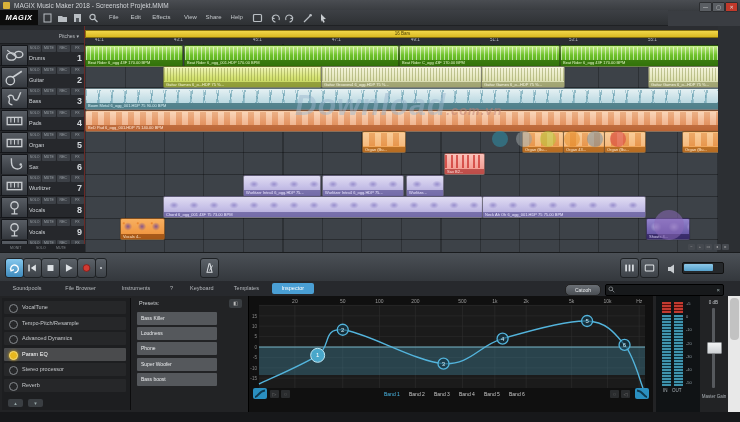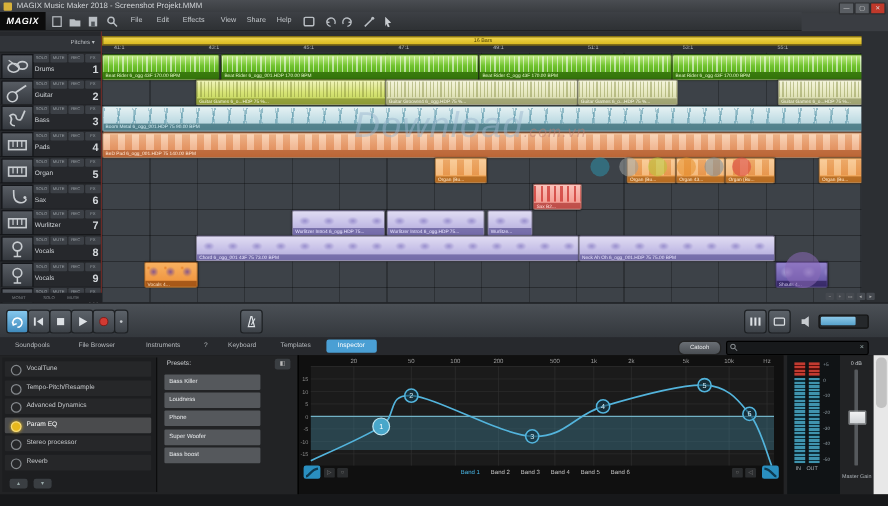--- a/index.html
+++ b/index.html
@@ -138,21 +138,21 @@
   #master{left:700px;top:0;width:27px;height:116px;}
   #mg-top{left:0;top:4px;width:27px;text-align:center;font-size:4.5px;color:#c2c6ca;}
   #mg-track{left:12px;top:12px;width:3px;height:80px;background:#56595d;border-radius:1px;}
   #mg-handle{left:7px;top:46px;width:13px;height:10px;background:linear-gradient(#f2f3f4,#cfd2d5);
              border:0.5px solid #8a8d90;border-radius:1px;}
   #mg-lbl{left:-6px;top:98px;width:40px;text-align:center;font-size:4.5px;color:#aab0b5;}
   #inspscroll{left:728px;top:0;width:12px;height:116px;background:#e8e8e8;}
   #inspthumb{left:1.5px;top:2px;width:9px;height:42px;background:#c2c2c2;border-radius:4px;position:absolute;}
   #footer{left:0;top:412px;width:740px;height:10px;background:#17181a;}
   
-  #wm{left:295px;top:88px;color:rgba(155,182,204,.48);font-size:30px;font-weight:normal;font-style:italic;
+  #wm{left:295px;top:88px;color:rgba(155,182,204,.48);font-size:30px;font-weight:bold;font-style:italic;
       letter-spacing:1px;pointer-events:none;}
   #wmsuf{font-size:13px;color:rgba(190,130,120,.5);font-style:italic;}
   .wmdot{position:absolute;border-radius:50%;opacity:.55;pointer-events:none;}
 </style>
 </head>
 <body>
 
 <div id="app">
 
   <div class="abs" id="titlebar">

